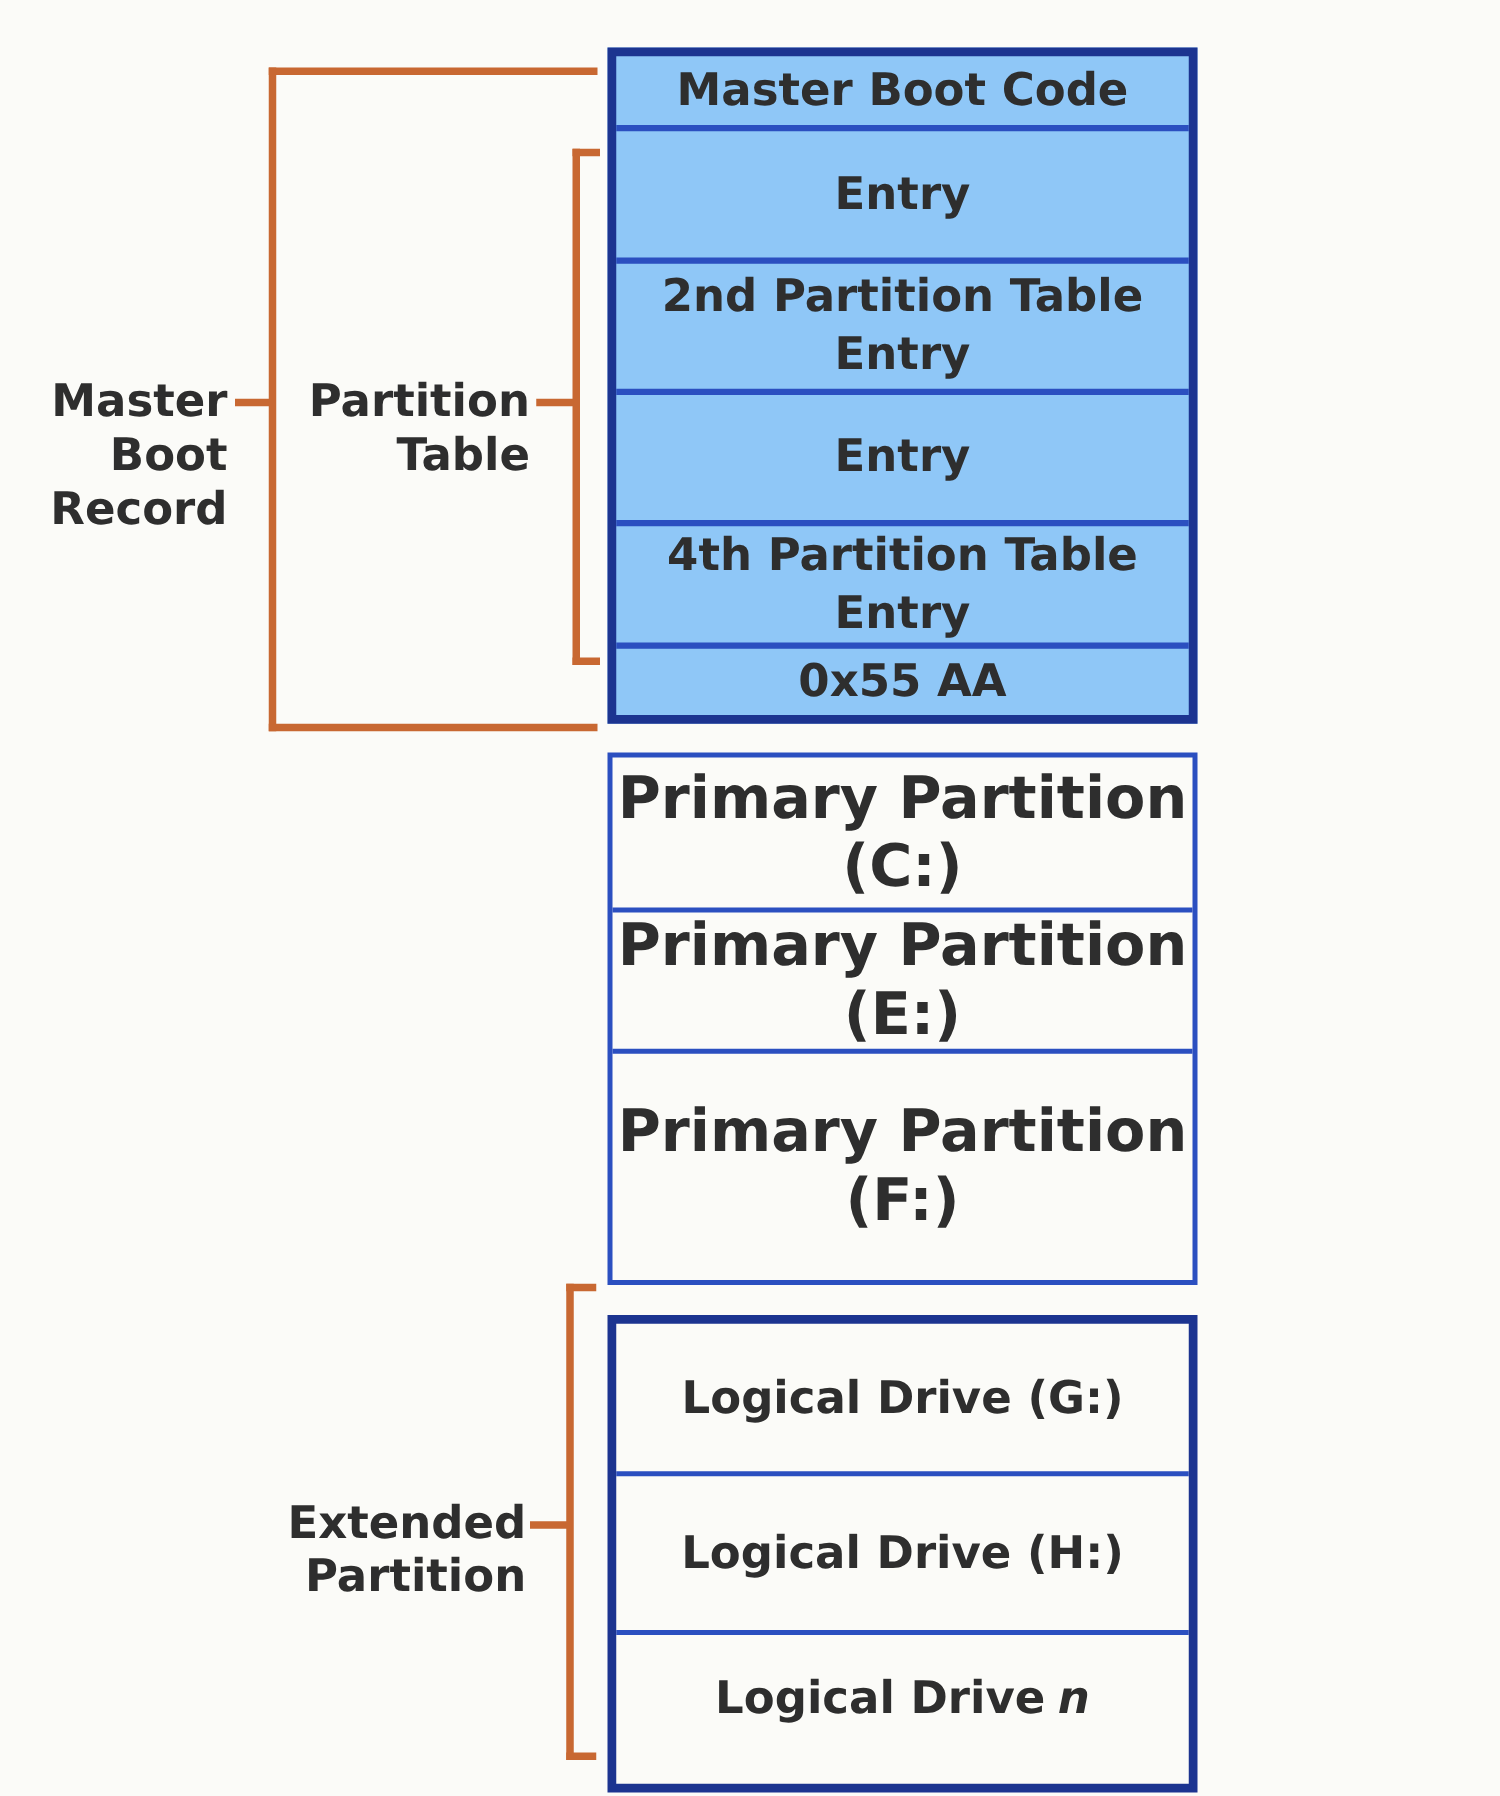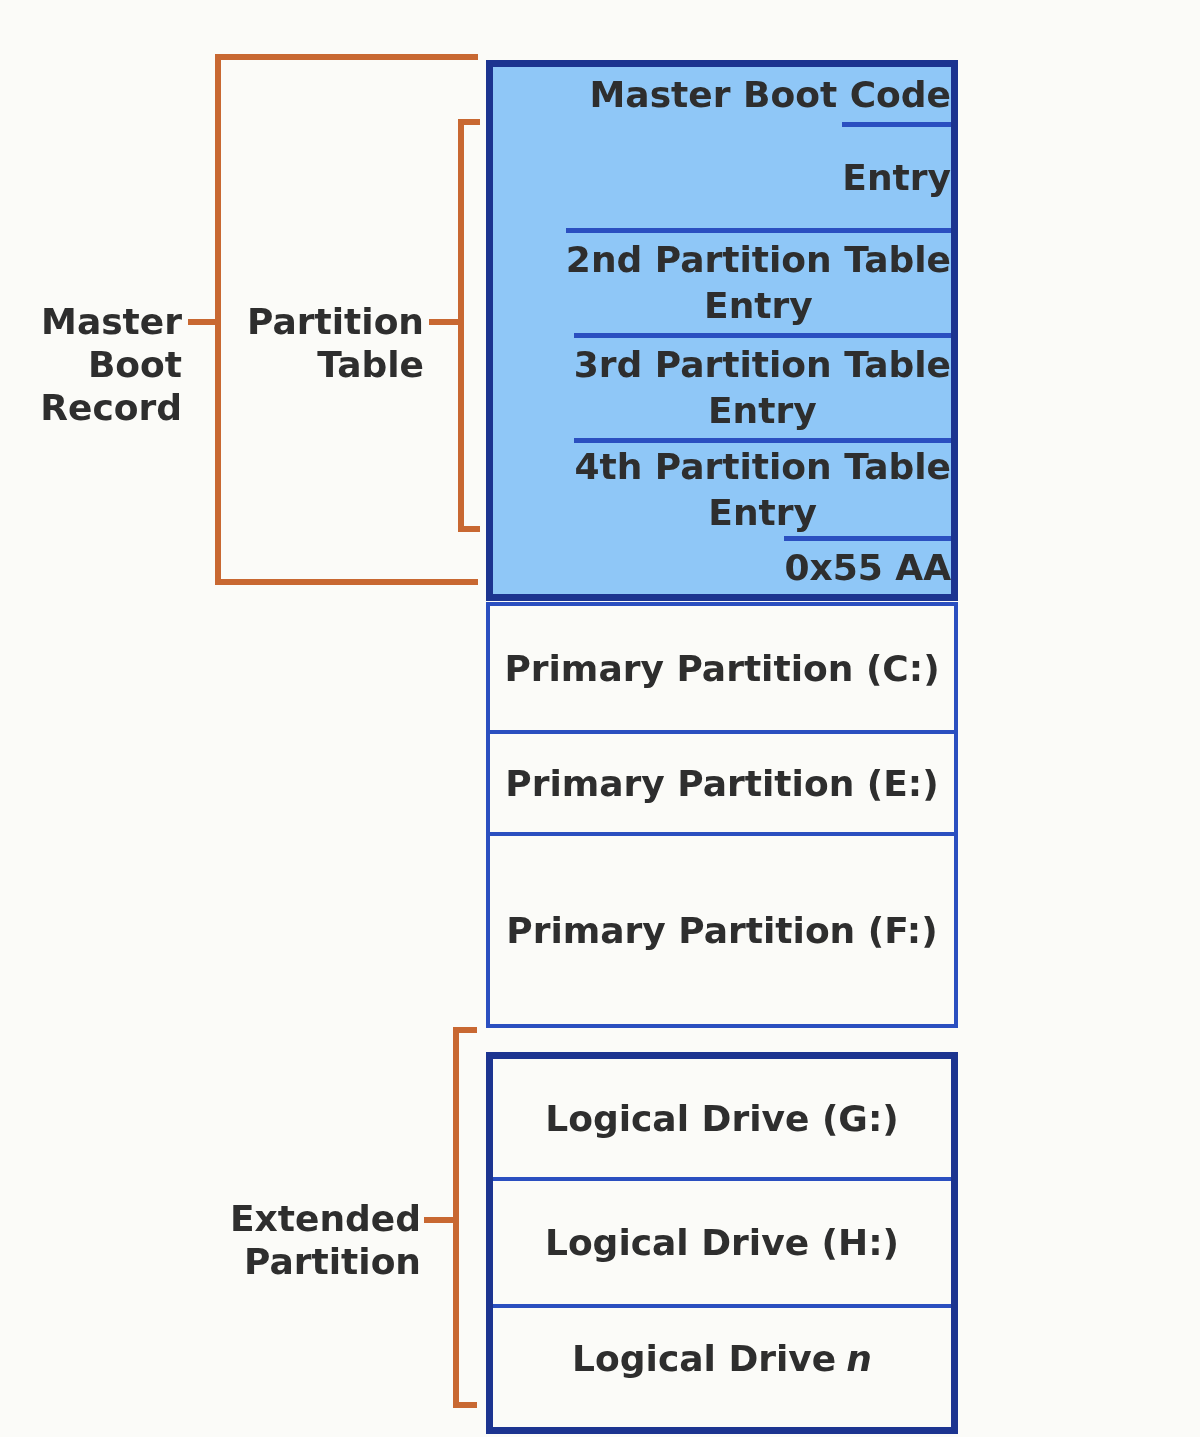--- a/index.html
+++ b/index.html
@@ -43,24 +43,23 @@
     background: var(--bracket-orange, #c86832);
   }
   #dash-mbr { left: 188px; top: 319px; width: 28px; }
   #dash-pt  { left: 429px; top: 319px; width: 30px; }
   #dash-ext { left: 424px; top: 1217px; width: 30px; }
 
   
   .colbox { position: absolute; left: 486px; width: 472px; display: flex; flex-direction: column; }
 
   #mbr-box {
-    top: 60px; height: 541px;
+    top: 38px; height: 541px;
     background: var(--box-fill-blue, #8fc7f7);
     border: 7px solid var(--border-navy, #1c3490);
-    align-items: flex-end;
   }
   .mrow {
     display: flex; flex-direction: column;
     align-items: center; justify-content: center;
     text-align: center;
     font-size: 36px; line-height: 46px;
   }
   .mrow + .mrow { border-top: 5px solid var(--border-blue, #2b4fc0); }
   .mrow.r1 { height: 55px; }
   .mrow.r2 { height: 106px; }
@@ -69,21 +68,21 @@
   .mrow.r5 { height: 98px; }
   .mrow.r6 { height: 58px; }
 
   #primary-box {
     top: 602px; height: 426px;
     border: 4px solid var(--border-blue, #2b4fc0);
     background: var(--page-bg, #fbfbf8);
   }
   .prow {
     display: flex; align-items: center; justify-content: center;
-    text-align: center; font-size: 36px;
+    text-align: center; font-size: 47px;
   }
   .prow + .prow { border-top: 4px solid var(--border-blue, #2b4fc0); }
   .prow.p1 { height: 139px; }
   .prow.p2 { height: 113px; }
   .prow.p3 { height: 214px; }
 
   #ext-box {
     top: 1052px; height: 382px;
     border: 7px solid var(--border-navy, #1c3490);
     background: var(--page-bg, #fbfbf8);
@@ -130,21 +129,20 @@
       <span>Master Boot Code</span>
     </div>
     <div class="mrow r2">
       <span>Entry</span>
     </div>
     <div class="mrow r3">
       <span>2nd Partition Table</span>
       <span>Entry</span>
     </div>
     <div class="mrow r4">
-      <span>3rd Partition Table</span>
       <span>Entry</span>
     </div>
     <div class="mrow r5">
       <span>4th Partition Table</span>
       <span>Entry</span>
     </div>
     <div class="mrow r6">
       <span>0x55 AA</span>
     </div>
   </div>

